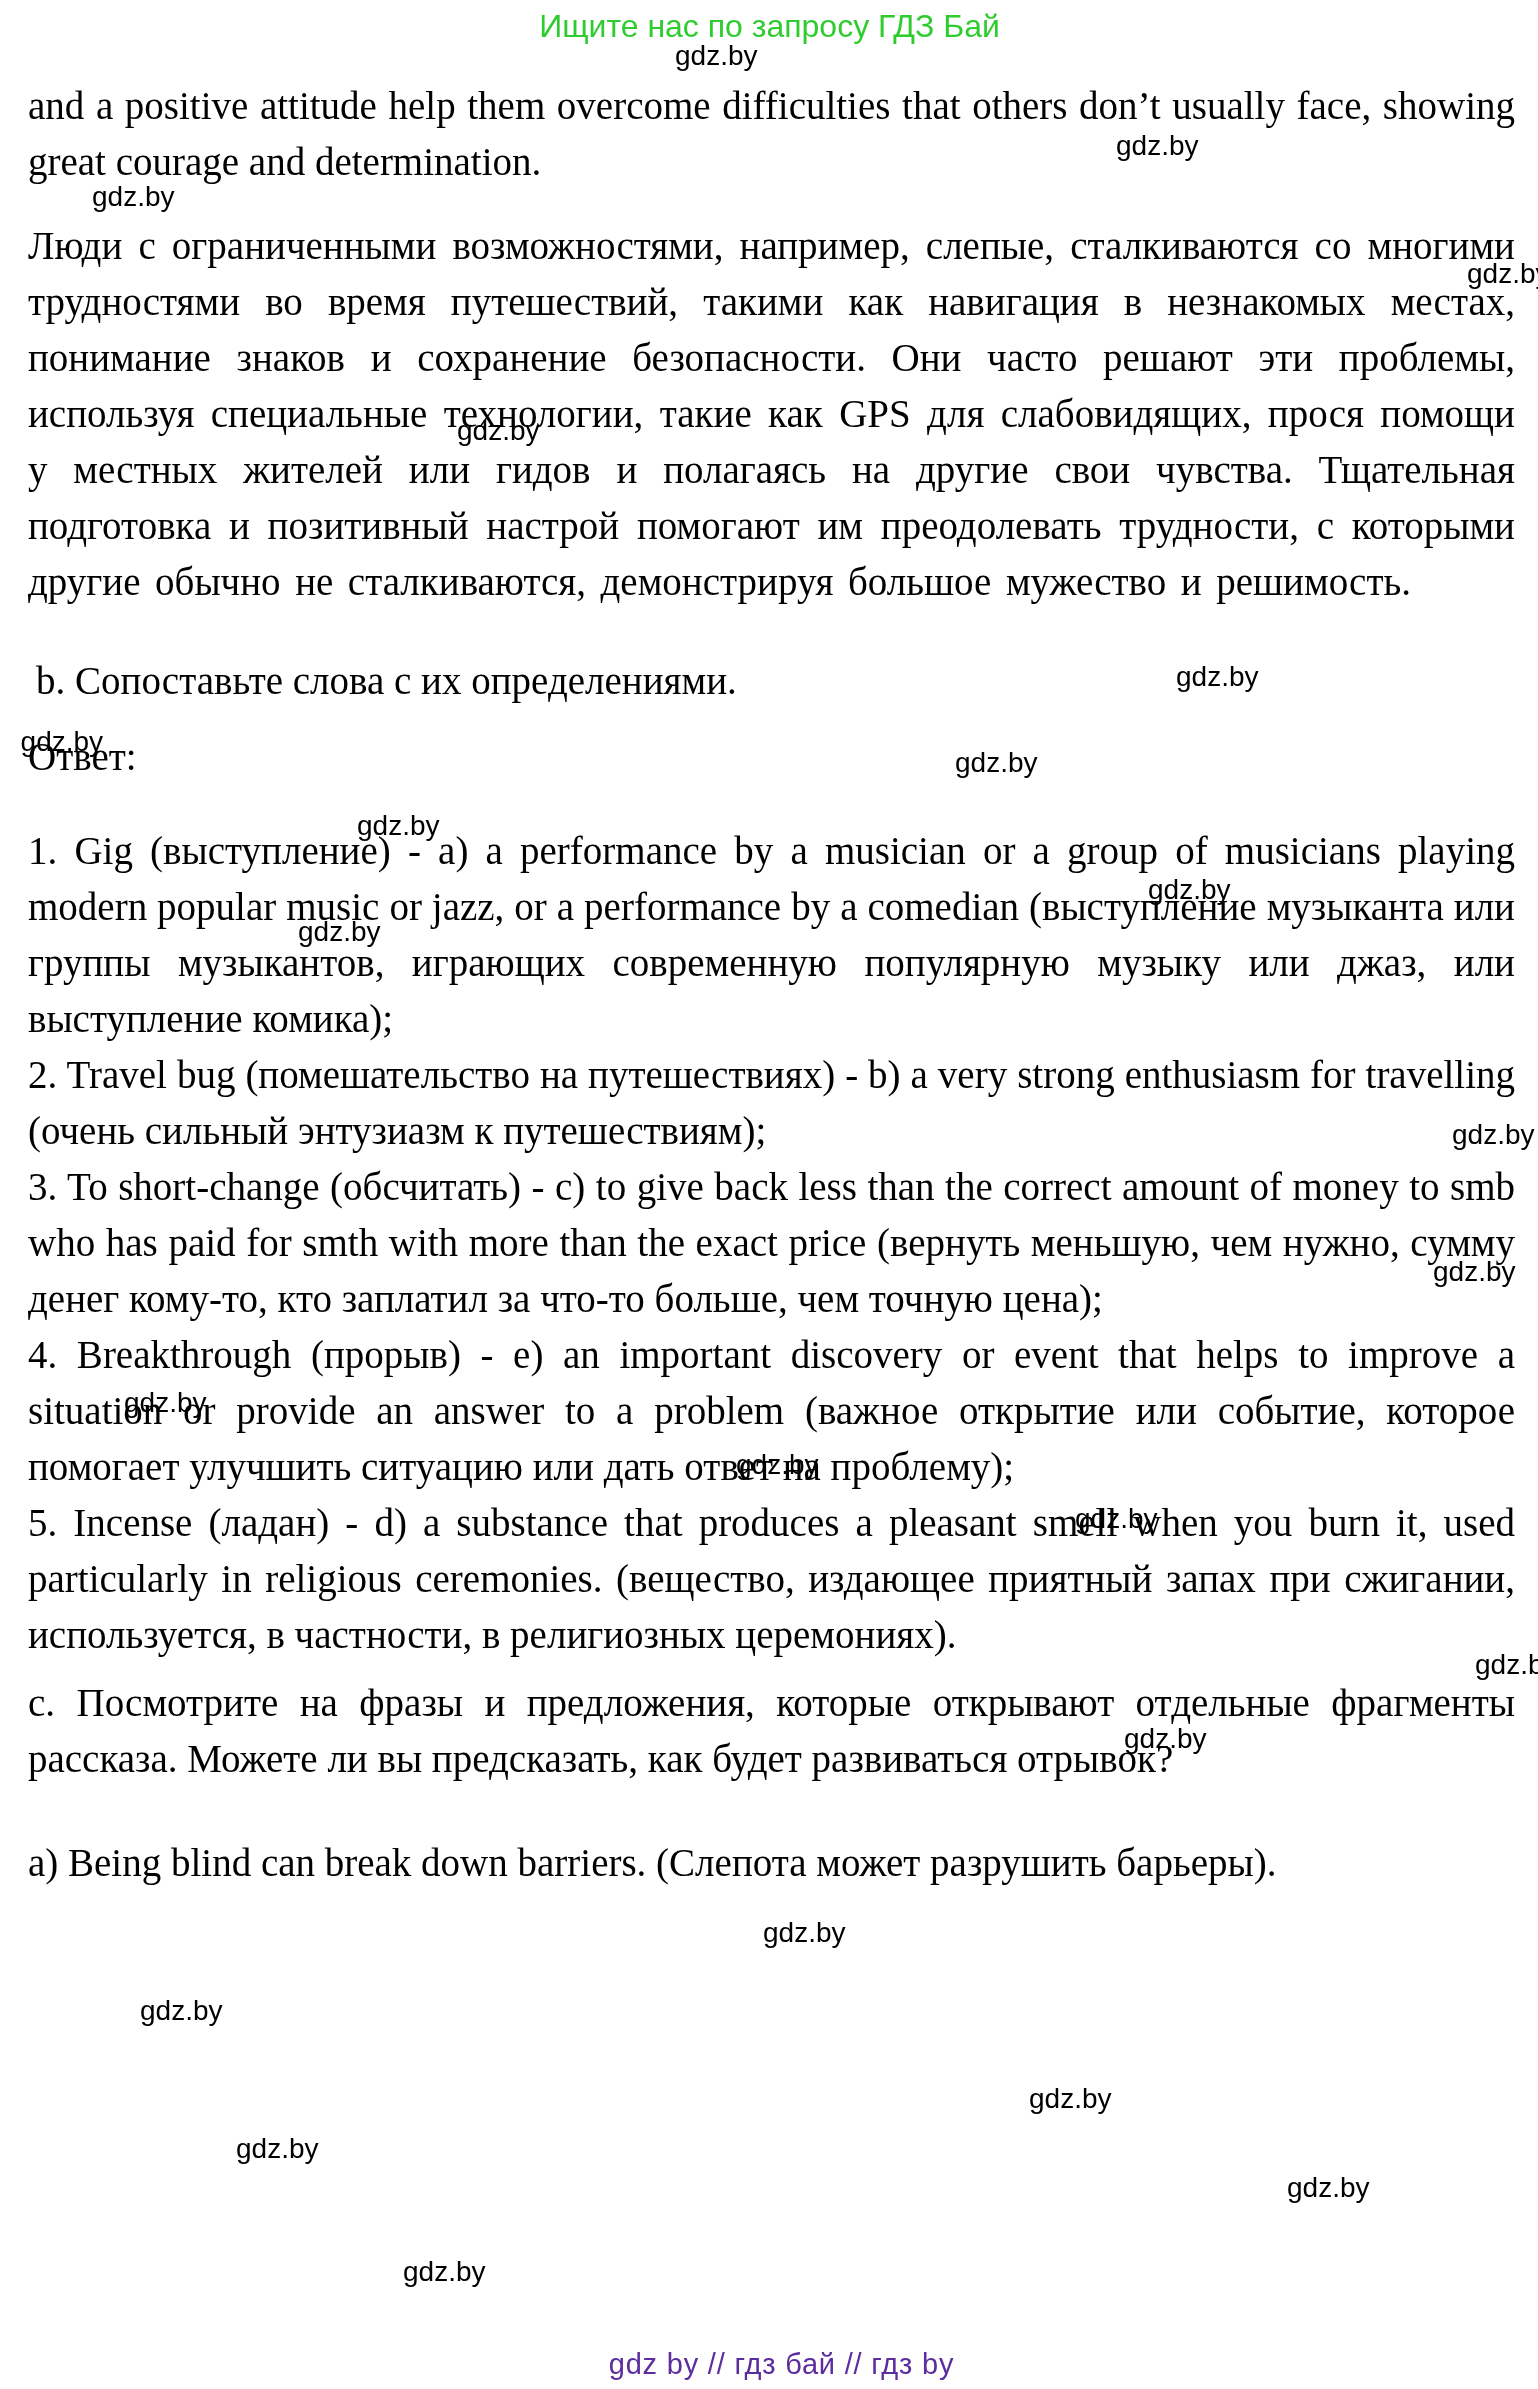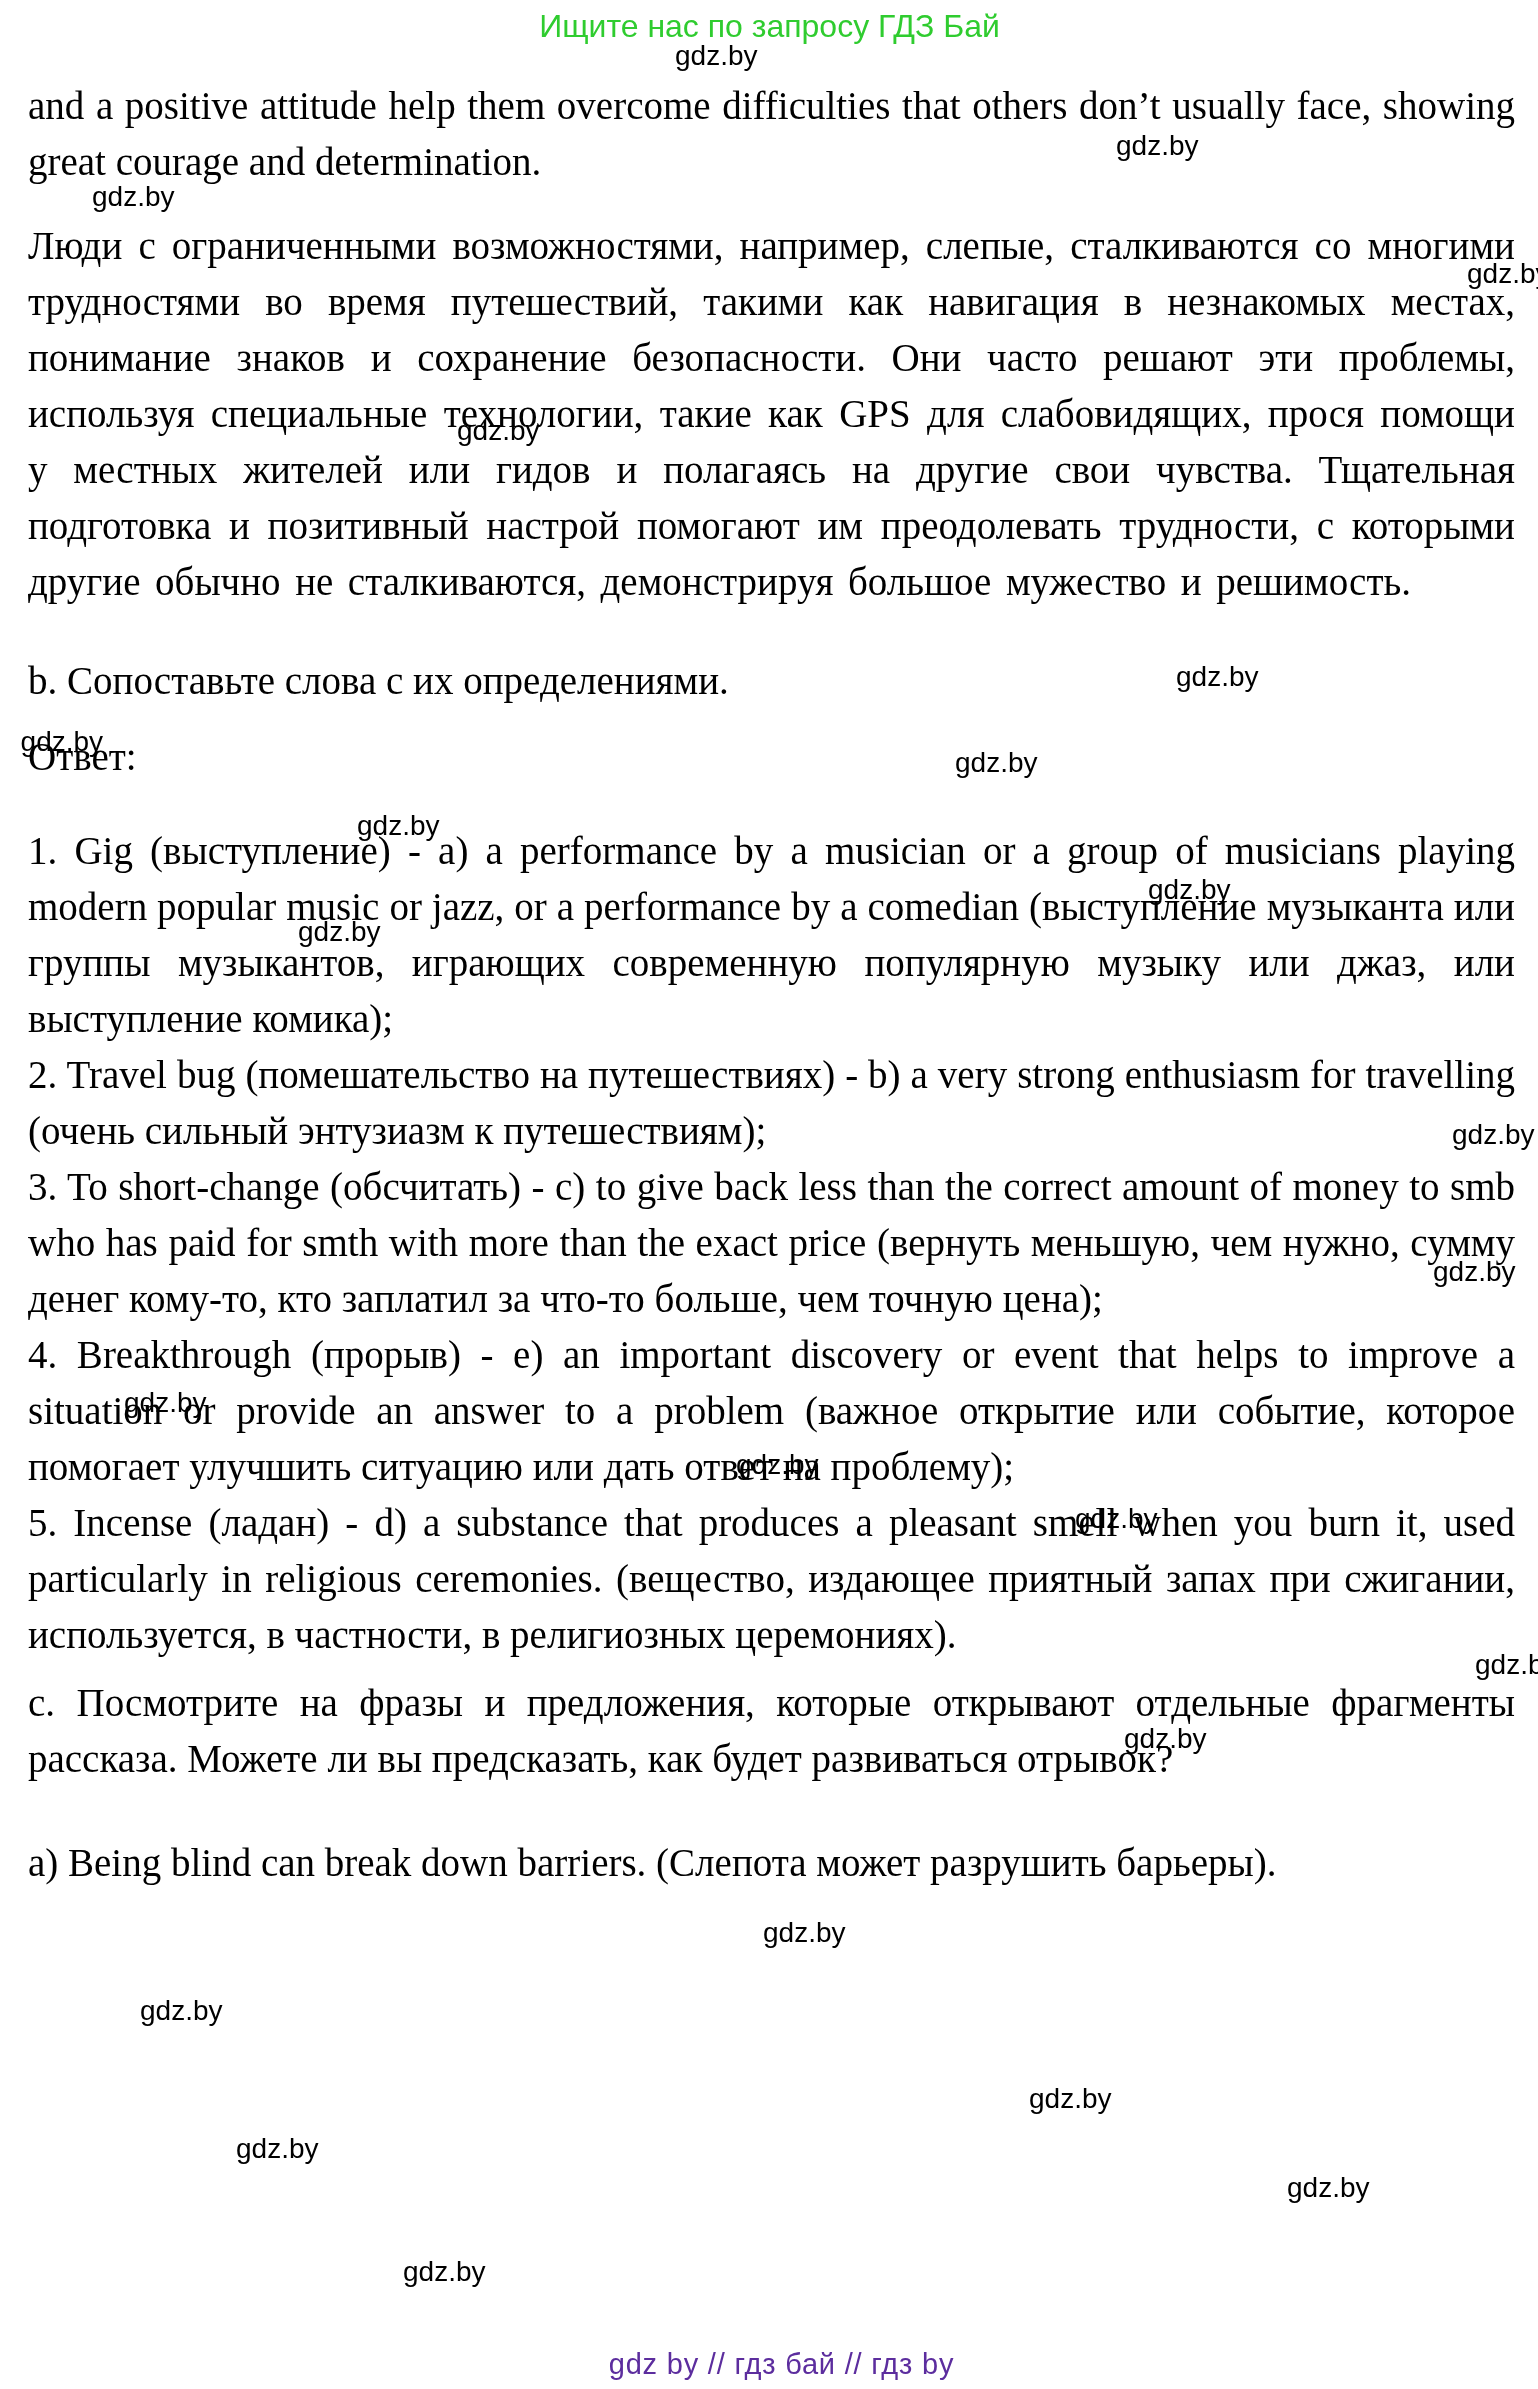--- a/index.html
+++ b/index.html
@@ -24,21 +24,21 @@
     position: absolute;
     left: 28px;
     top: 52px;
     width: 1487px;
     font-size: 39px;
     line-height: 56px;
   }
   .para { margin: 0; text-align: justify; }
   .para-en { margin-top: 26px; font-family: Liberation Serif, serif; }
   .para-ru { margin-top: 28px; word-spacing: 4.8px; }
-  .heading-b { margin-top: 43px; }
+  .heading-b { margin-top: 43px; margin-left: 8px; }
   .answer-label { margin-top: 20px; }
   .items { margin-top: 38px; }
   .items .para { margin: 0; }
   .heading-c { margin-top: 12px; }
   .option-a { margin-top: 48px; }
   .option-b { margin-top: 0; }
   .wm {
     position: absolute;
     font-family: "Liberation Sans", sans-serif;
     font-size: 28px;

